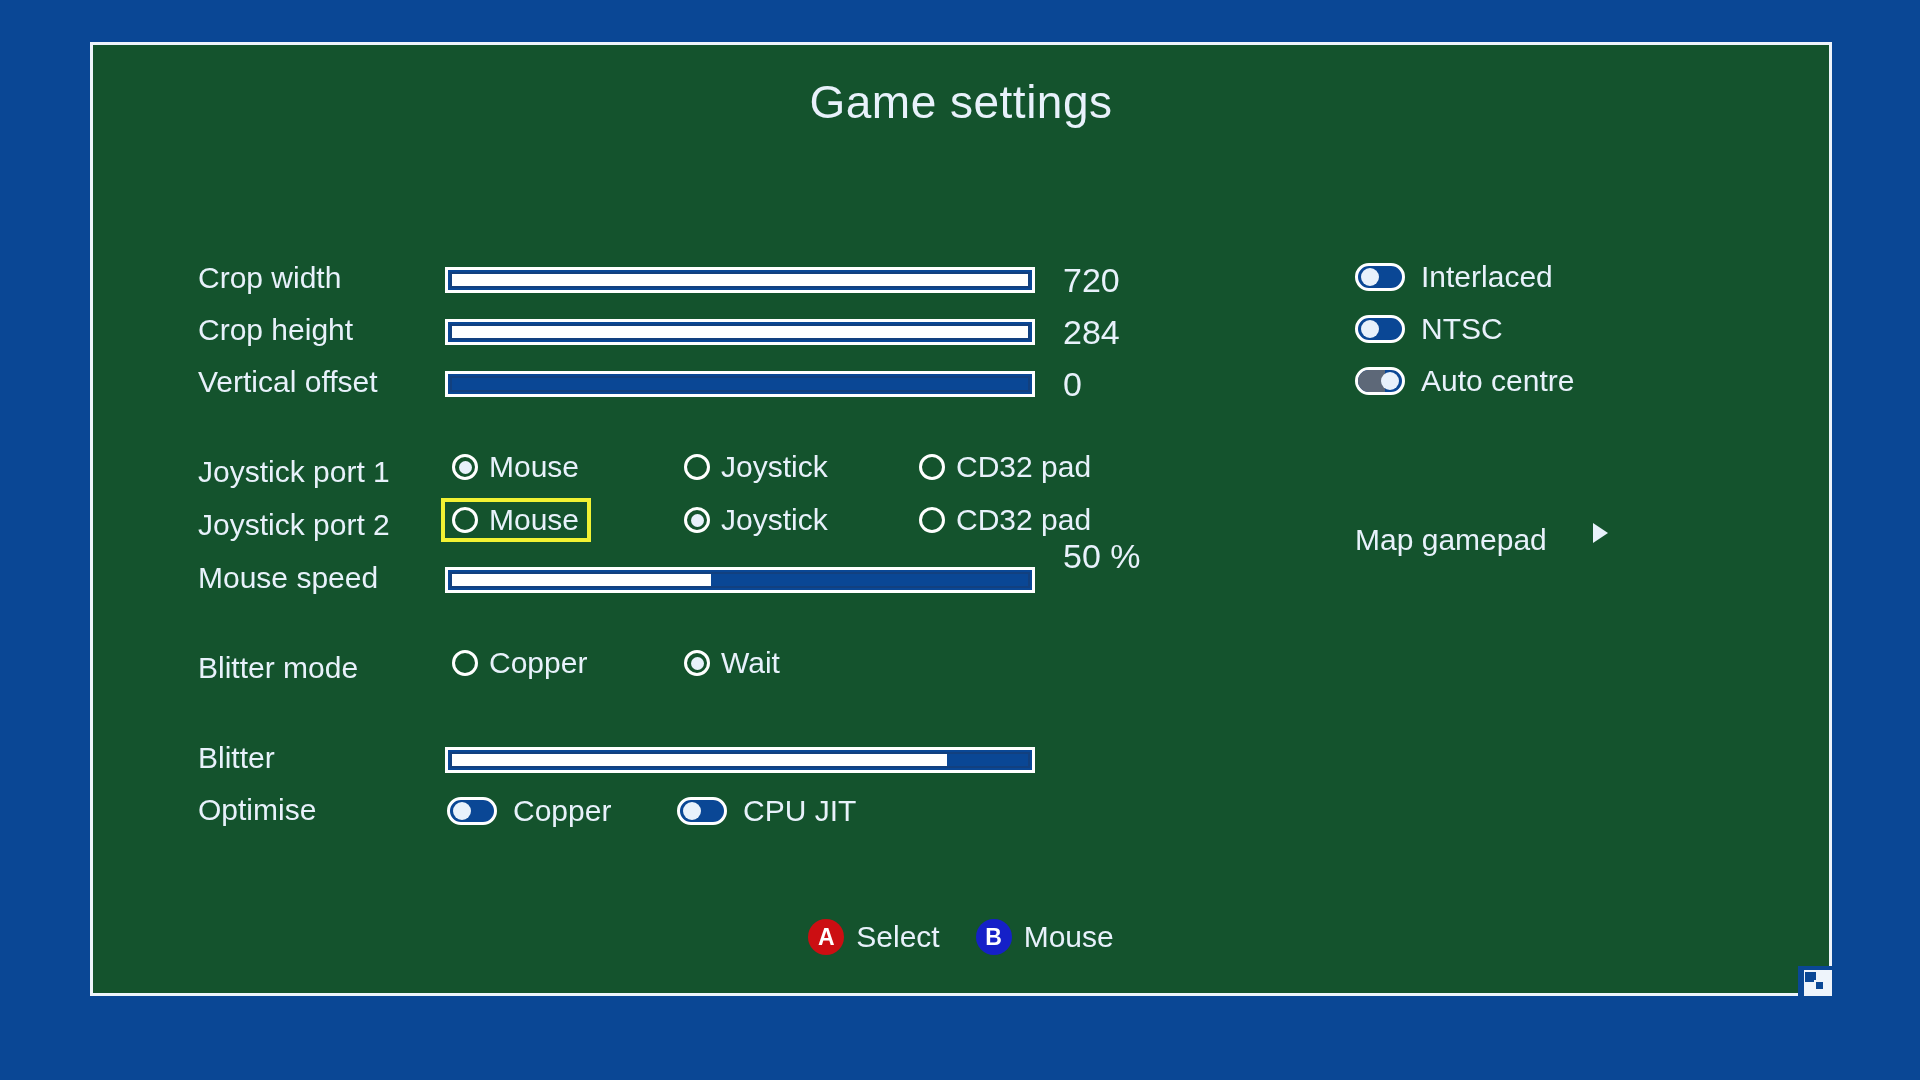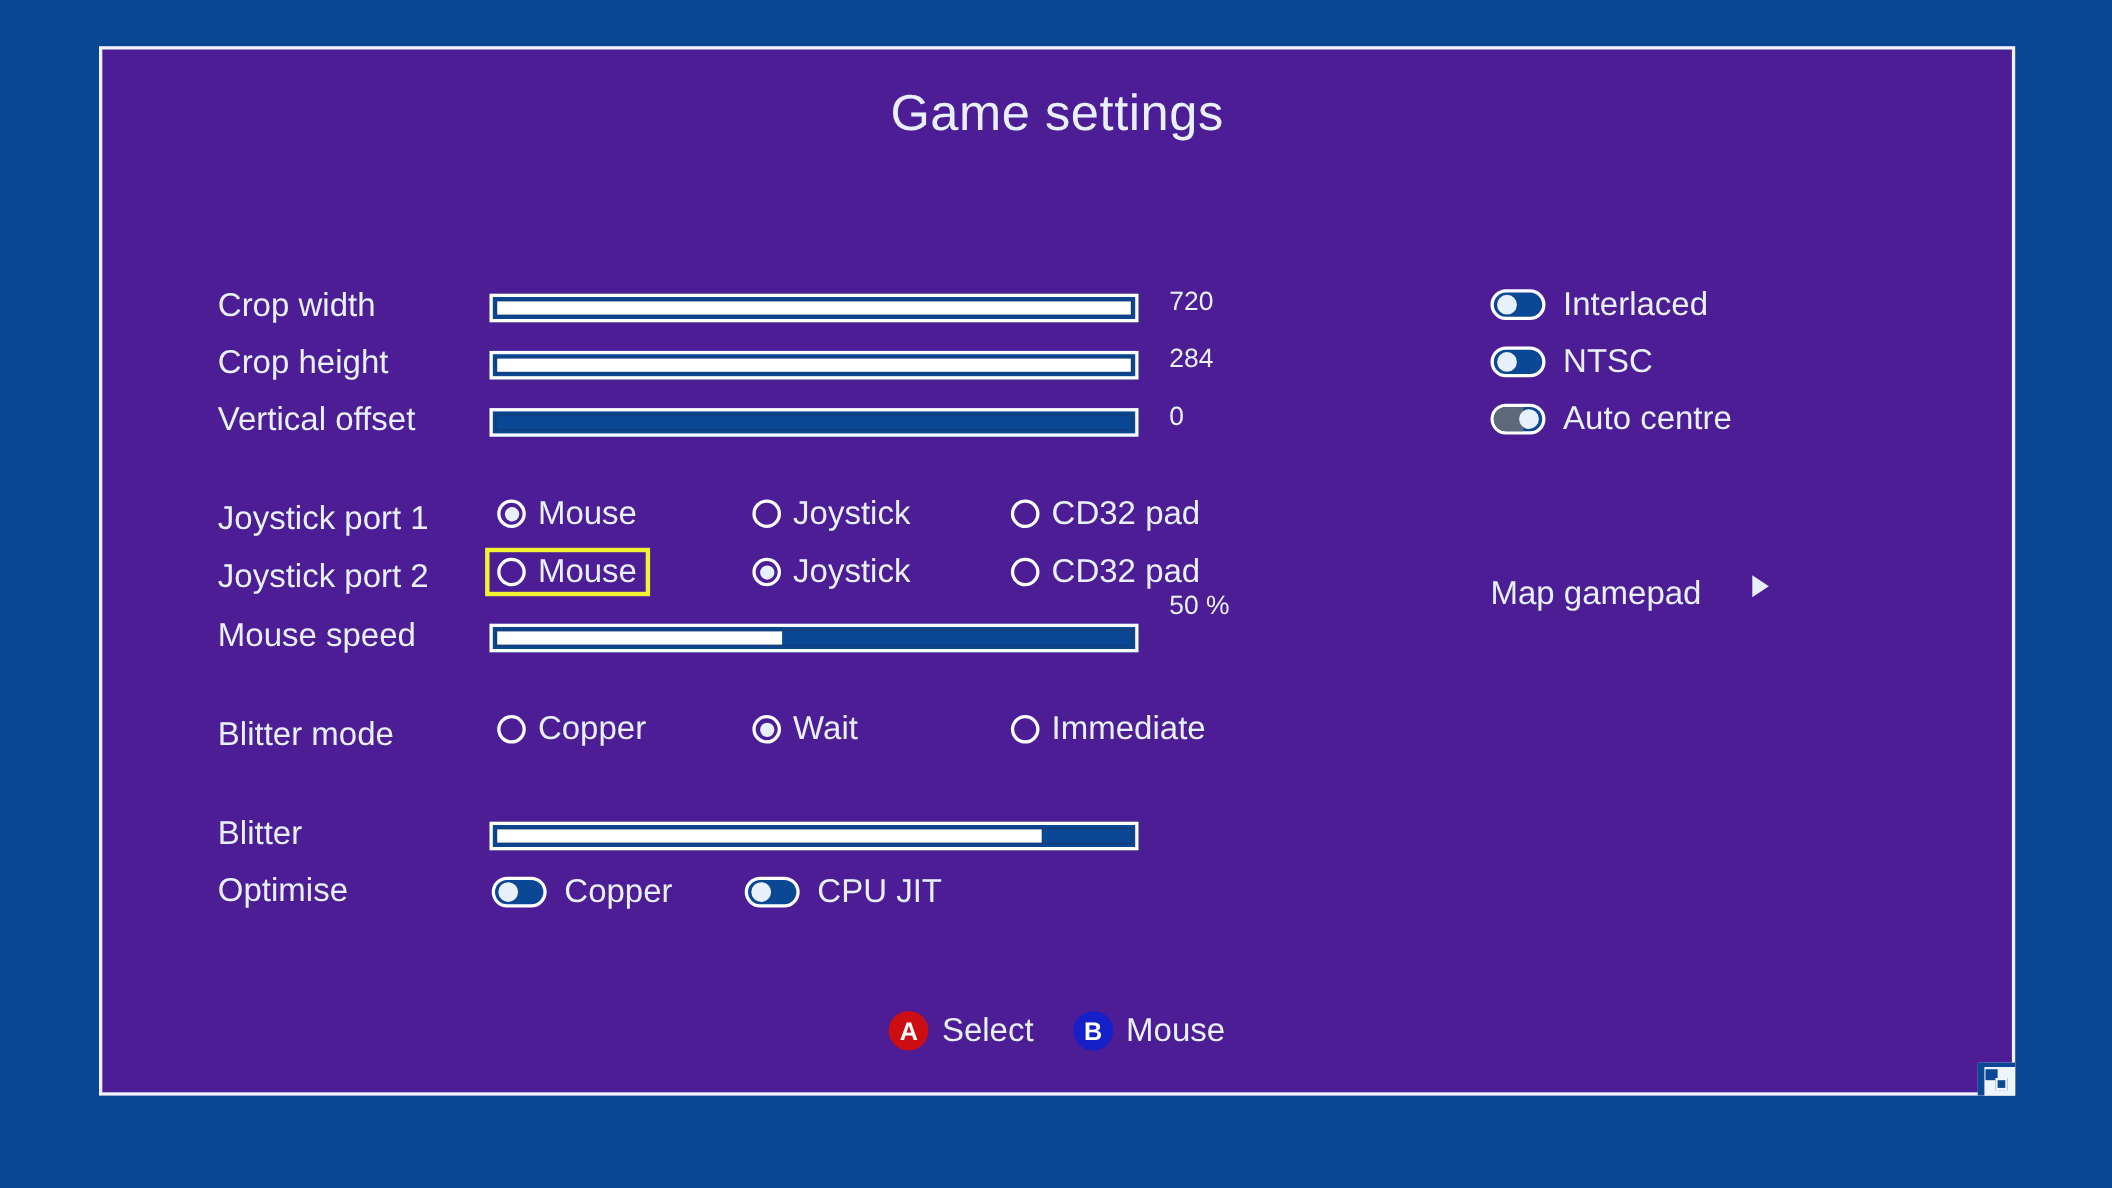--- a/index.html
+++ b/index.html
@@ -102,21 +102,21 @@
     border: 2px solid #17439a;
   }
 
   
   #winbody {
     position: relative;
     height: calc(100% - 36px);
     border: 3px solid #eef4fb;
     border-top: 3px solid #eef4fb;
     box-sizing: border-box;
-    background: #4c1d95;
+    background: #14532d;
   }
 
   
   #size-gadget {
     position: absolute;
     right: -3px;
     bottom: -3px;
     width: 34px;
     height: 30px;
     background: #eef4fb;
@@ -198,21 +198,21 @@
   }
   .slider-fill {
     position: absolute;
     left: 0; top: 0;
     height: 100%;
     background: #ffffff;
   }
   .slider-value {
     position: absolute;
     color: #e8f1fb;
-    font-size: 24px;
+    font-size: 34px;
     white-space: nowrap;
   }
 
   
   .radio-opt {
     position: absolute;
     display: flex;
     align-items: center;
     height: 44px;
     padding: 0 8px 0 7px;
@@ -451,24 +451,20 @@
         <div class="lbl" style="top:606px">Blitter mode</div>
 
         <div class="radio-opt" style="left:348px; top:596px">
           <div class="radio-circle"></div>
           <div class="radio-label">Copper</div>
         </div>
         <div class="radio-opt" style="left:580px; top:596px">
           <div class="radio-circle on"></div>
           <div class="radio-label">Wait</div>
         </div>
-        <div class="radio-opt" style="left:815px; top:596px">
-          <div class="radio-circle"></div>
-          <div class="radio-label">Immediate</div>
-        </div>
 
         <div class="lbl" style="top:696px">Blitter</div>
         <div class="slider" style="left:352px; top:702px">
           <div class="slider-inner">
             <div class="slider-fill" id="fill-4" style="width: 86%;"></div>
           </div>
         </div>
 
         <div class="lbl" style="top:748px">Optimise</div>
 

